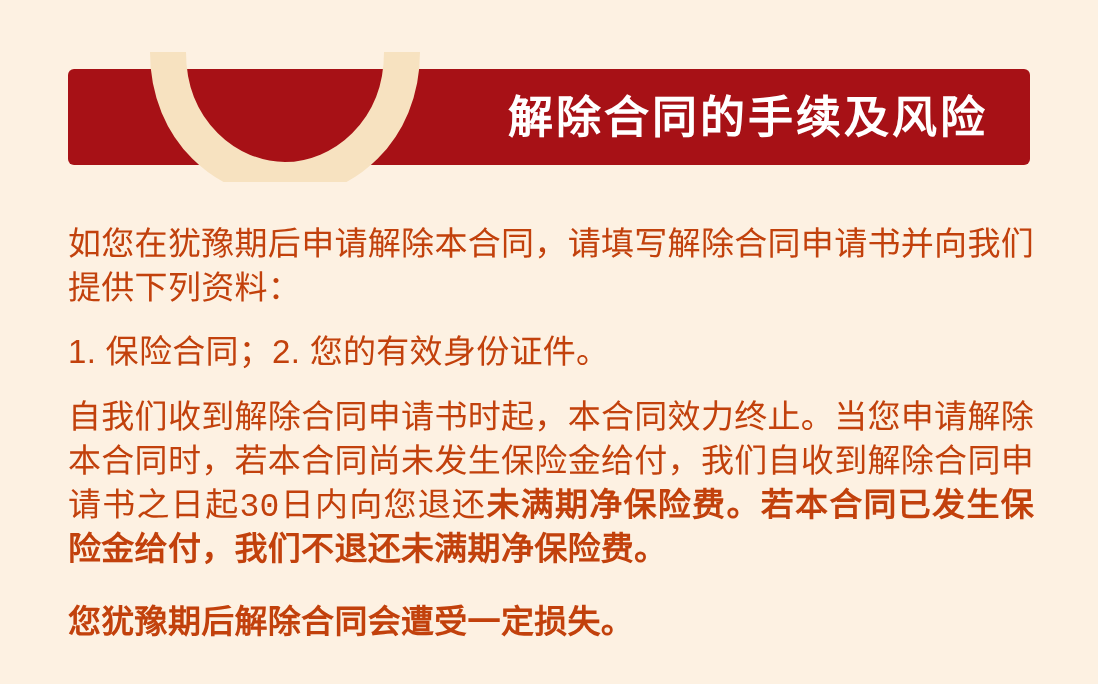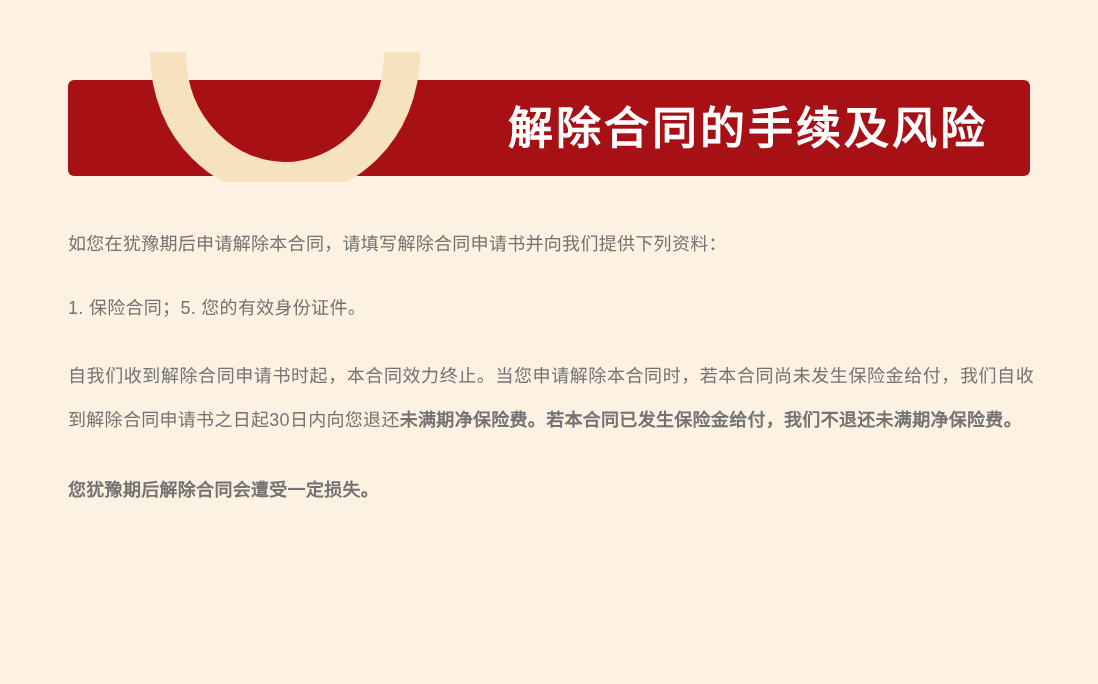--- a/index.html
+++ b/index.html
@@ -19,21 +19,21 @@
     position: relative;
     width: 1098px;
     height: 684px;
     background: #fdf1e2;
   }
 
   
   .banner {
     position: absolute;
     left: 68px;
-    top: 80px;
+    top: 69px;
     width: 962px;
     height: 96px;
     background: #a71116;
     border-radius: 6px;
   }
 
   .banner-title {
     position: absolute;
     right: 42px;
     top: 50%;
@@ -57,33 +57,33 @@
 
   
   .content {
     position: absolute;
     left: 68px;
     top: 222px;
     width: 966px;
   }
 
   .para {
-    font-size: 18px;
+    font-size: 33px;
     line-height: 44px;
-    color: #737373;
+    color: #c2410c;
     margin: 0 0 20px 0;
     text-align: justify;
     letter-spacing: 0.3px;
   }
 
   .para:last-child { margin-bottom: 8px; }
 
   .para-2 { margin-bottom: 24px; }
 
-  .para-3 { margin-bottom: 26px; }
+  .para-3 { margin-bottom: 26px; font-family: Liberation Mono, monospace; }
 
   .b { font-weight: bold; }
 
   .para-bold {
     font-weight: bold;
   }
 </style>
 </head>
 <body>
 
@@ -96,21 +96,21 @@
   <div class="smile-deco">
     <svg width="270" height="130" viewBox="0 0 270 130" xmlns="http://www.w3.org/2000/svg">
       <path d="M18 0 C18 80 78 128 135 128 C192 128 252 80 252 0" fill="none" stroke="#f7e2c0" stroke-width="36" stroke-linecap="round"></path>
     </svg>
   </div>
 
   <div class="content">
 
     <p class="para para-1">如您在犹豫期后申请解除本合同，请填写解除合同申请书并向我们提供下列资料：</p>
 
-    <p class="para para-2">1. 保险合同；5. 您的有效身份证件。</p>
+    <p class="para para-2">1. 保险合同；2. 您的有效身份证件。</p>
 
     <p class="para para-3">
       <span>自我们收到解除合同申请书时起，本合同效力终止。当您申请解除本合同时，若本合同尚未发生保险金给付，我们自收到解除合同申请书之日起30日内向您退还</span><span class="b">未满期净保险费。若本合同已发生保险金给付，我们不退还未满期净保险费。</span>
     </p>
 
     <p class="para para-bold">您犹豫期后解除合同会遭受一定损失。</p>
 
   </div>
 </div>
 

